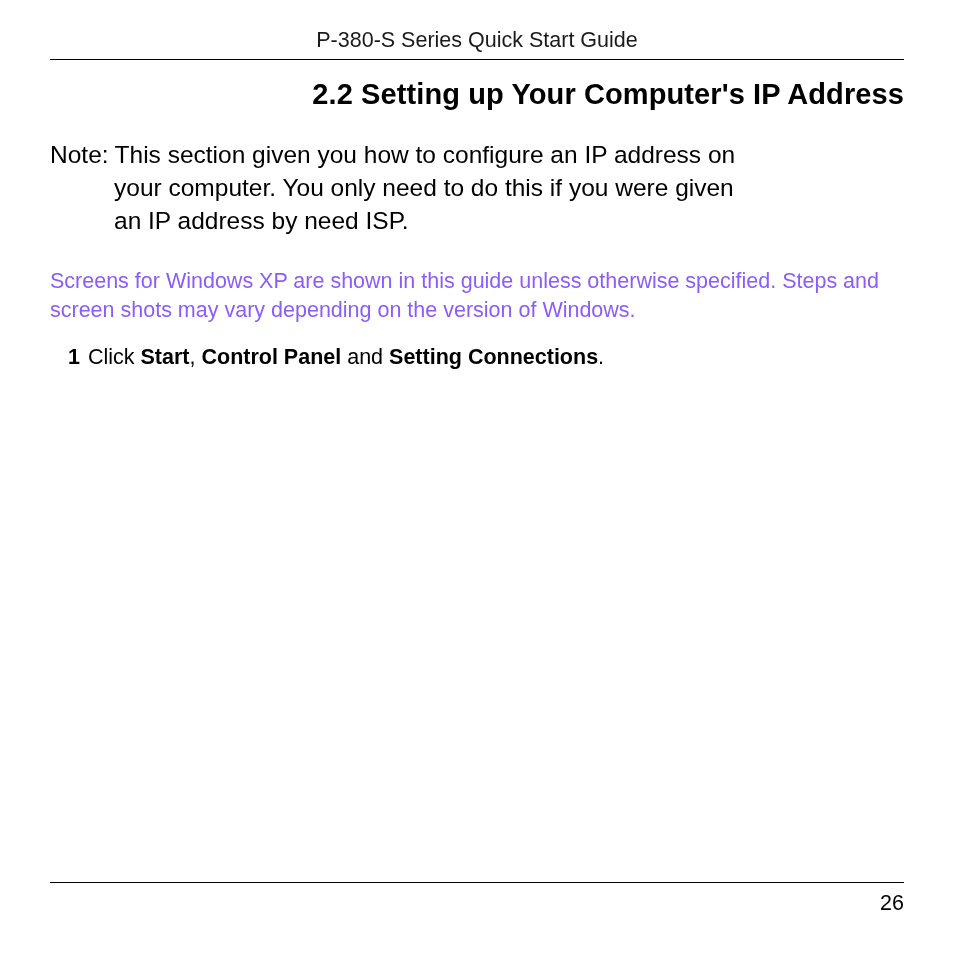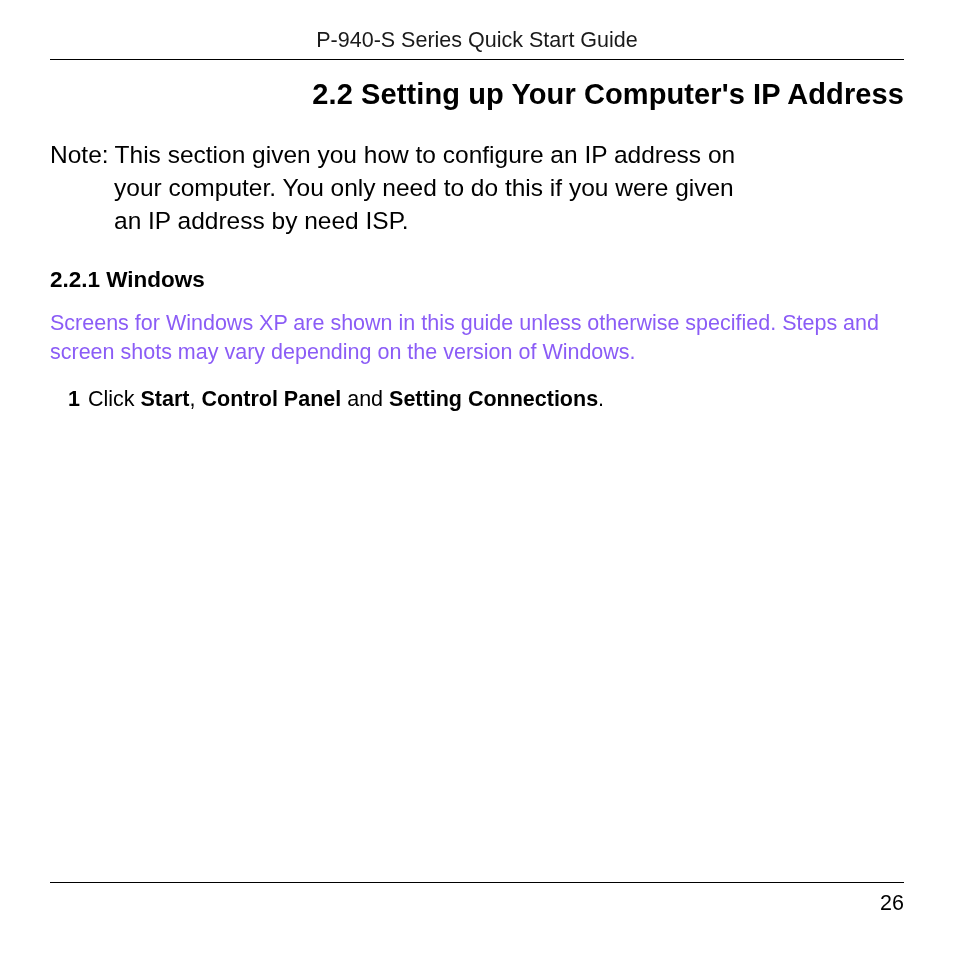--- a/index.html
+++ b/index.html
@@ -91,35 +91,34 @@
   .page-num {
     text-align: right;
     font-size: 21.5px;
   }
 </style>
 </head>
 <body>
 
 <div class="page">
 
-  <div class="running-header">P-940-S Series Quick Start Guide</div>
+  <div class="running-header">P-380-S Series Quick Start Guide</div>
   <hr class="hr-top">
 
   <h2 class="section-heading">2.2 Setting up Your Computer's IP Address</h2>
 
   <div class="note-block">
     <div class="note-wrap">
       <span class="note-prefix">Note:</span>
       <span class="note-text">This section given you how to configure an IP address on</span>
     </div>
     <div class="note-text-indent">your computer. You only need to do this if you were given</div>
     <div class="note-text-indent">an IP address by need ISP.</div>
   </div>
 
-  <h3 class="subheading">2.2.1 Windows</h3>
 
   <p class="body-para">Screens for Windows XP are shown in this guide unless otherwise specified. Steps and screen shots may vary depending on the version of Windows.</p>
 
   <div class="step-row">
     <span class="step-num">1</span>
     <span class="step-text">
       <span>Click </span><b>Start</b><span>, </span><b>Control Panel</b><span> and </span><b>Setting Connections</b><span>.</span>
     </span>
   </div>
 

